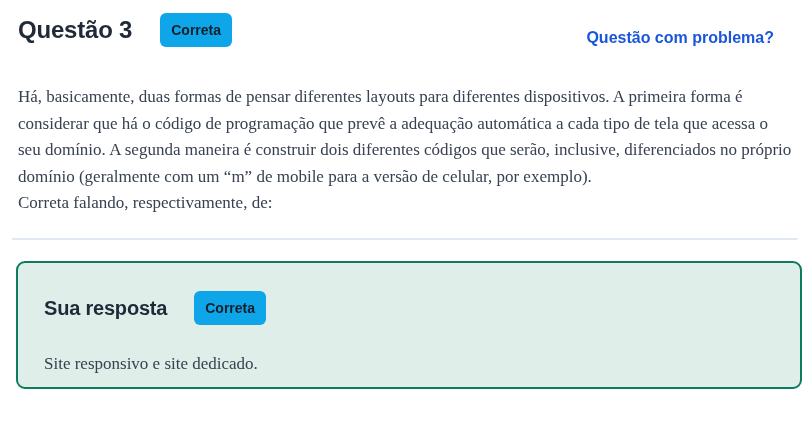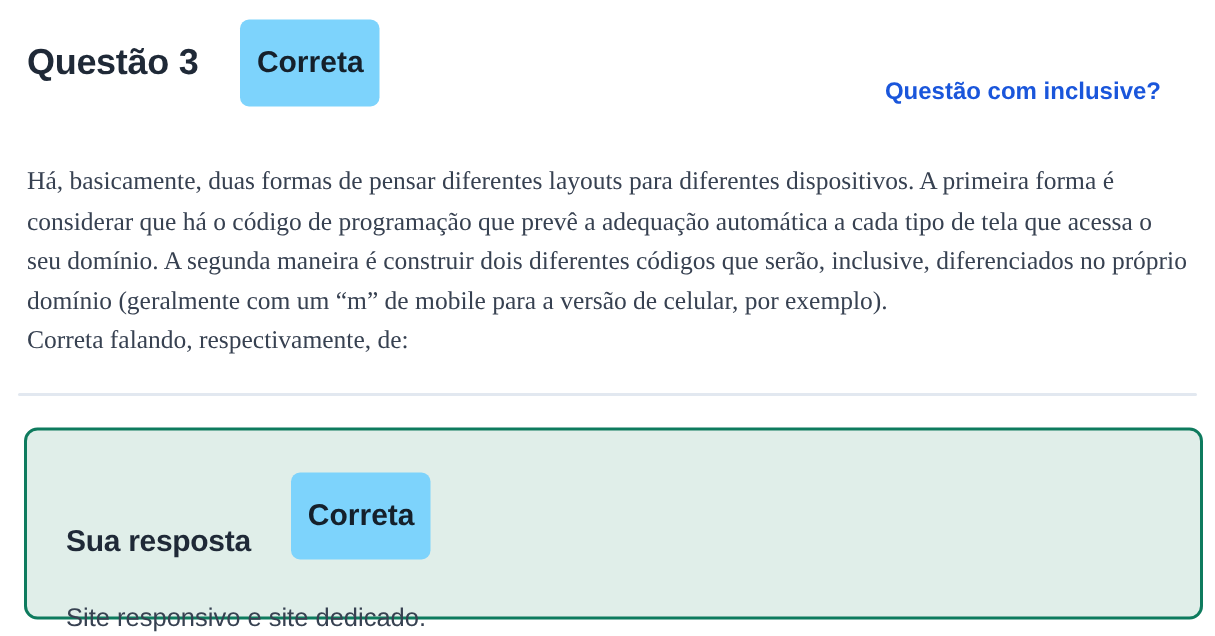--- a/index.html
+++ b/index.html
@@ -25,26 +25,26 @@
   }
   .page-title {
     font-size: 24px;
     font-weight: bold;
     color: #1f2937;
     letter-spacing: -0.2px;
     line-height: 30px;
   }
   .badge {
     display: inline-block;
-    background: #7dd3fc;
+    background: #0ea5e9;
     color: #15202b;
     font-weight: bold;
-    font-size: 20px;
+    font-size: 14px;
     line-height: 18px;
-    padding: 20px 11px;
+    padding: 8px 11px;
     border-radius: 6px;
     white-space: nowrap;
   }
   .report-link {
     color: #1a56db;
     font-weight: bold;
     font-size: 16px;
     text-decoration: none;
     padding-right: 18px;
     cursor: pointer;
@@ -67,49 +67,49 @@
   .answer-card {
     margin: 21px 8px 0 16px;
     height: 128px;
     background: #e0eee9;
     border: 2px solid #0e7b5e;
     border-radius: 9px;
     padding: 28px 26px 19px 26px;
   }
   .answer-header {
     display: flex;
-    align-items: flex-end;
+    align-items: center;
     gap: 27px;
   }
   .answer-title {
     font-size: 20px;
     font-weight: bold;
     color: #1f2937;
     line-height: 24px;
     letter-spacing: -0.2px;
   }
   .answer-text {
     margin-top: 26px;
-    font-family: Liberation Sans, sans-serif;
+    font-family: Liberation Serif, serif;
     font-size: 17px;
     line-height: 26px;
     color: #374151;
   }
 </style>
 </head>
 <body>
 
 <div class="page">
 
   <div class="header-row">
     <div class="header-left">
       <div class="page-title">Questão 3</div>
       <span class="badge">Correta</span>
     </div>
-    <a class="report-link">Questão com inclusive?</a>
+    <a class="report-link">Questão com problema?</a>
   </div>
 
   <div class="question-body">
     <div><span>Há, basicamente, duas formas de pensar diferentes </span><span class="italic">layouts</span><span> para diferentes dispositivos. A primeira forma é considerar que há o código de programação que prevê a adequação automática a cada tipo de tela que acessa o seu domínio. A segunda maneira é construir dois diferentes códigos que serão, inclusive, diferenciados no próprio domínio (geralmente com um “m” de mobile para a versão de celular, por exemplo).</span></div>
     <div>Correta falando, respectivamente, de:</div>
   </div>
 
   <div class="divider"></div>
 
   <div class="answer-card">

